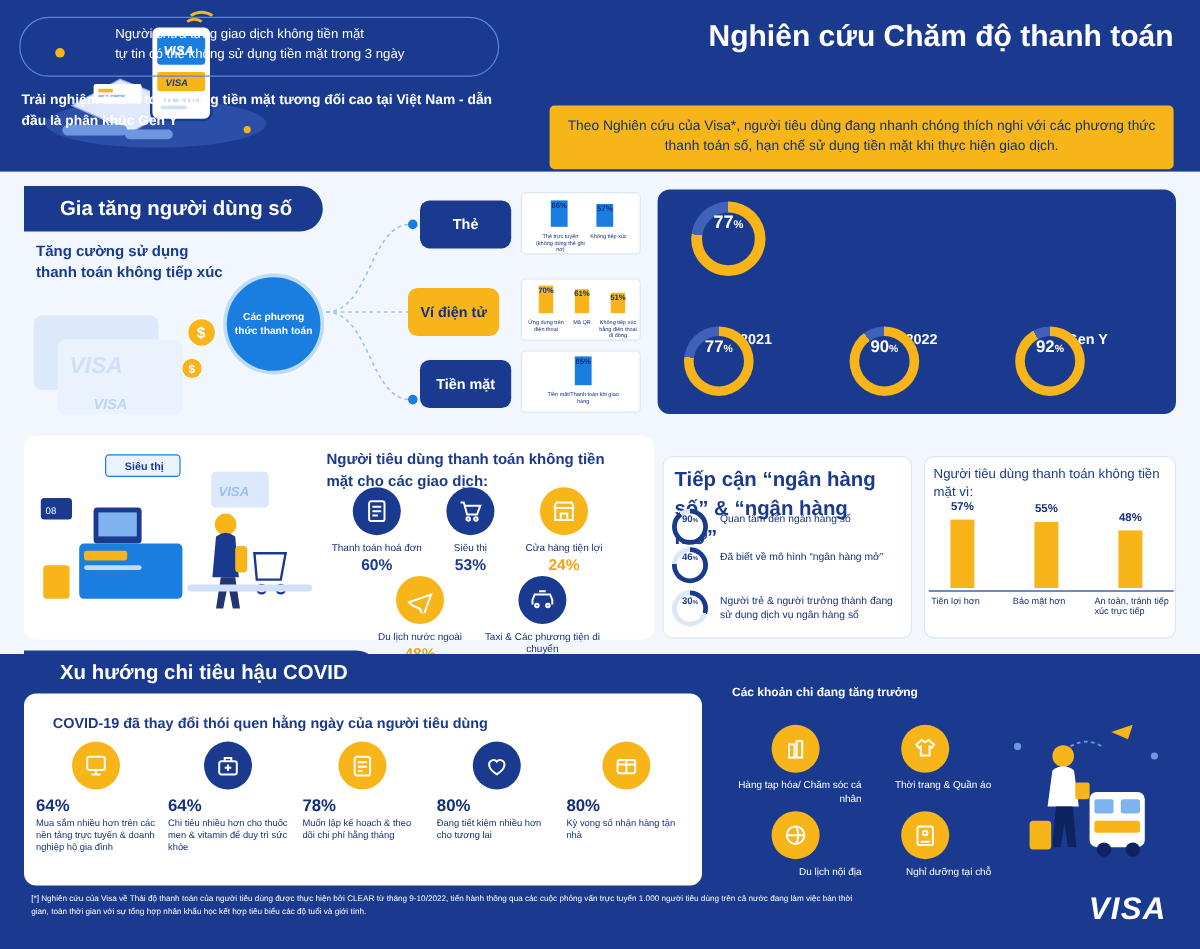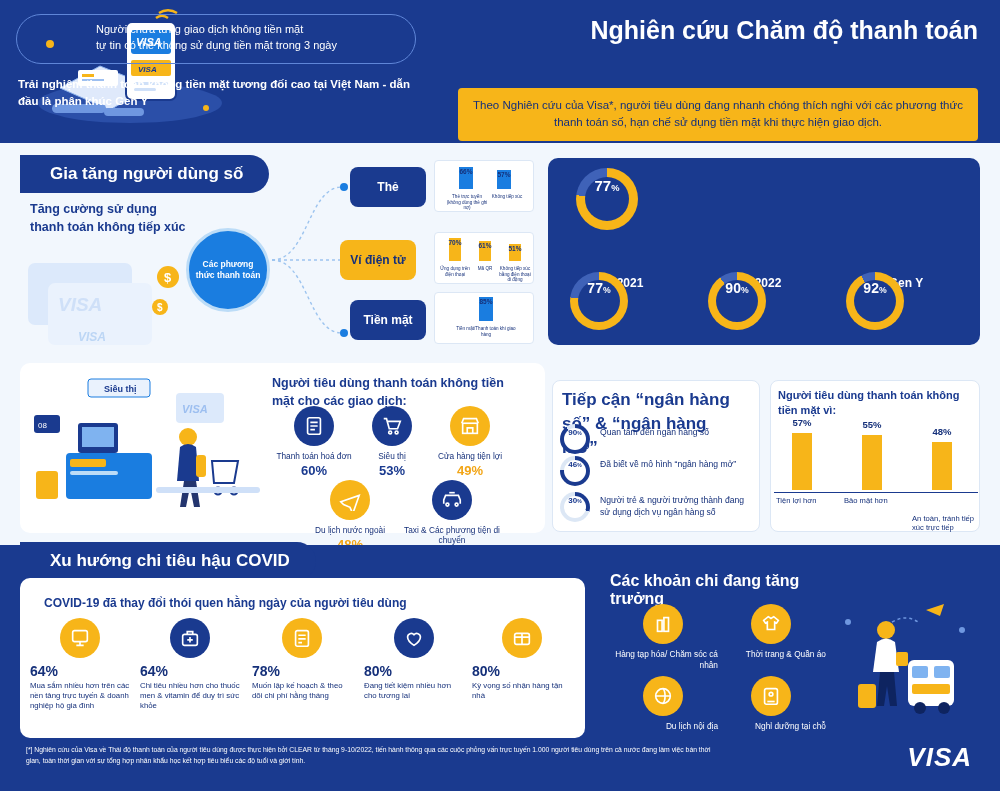--- a/index.html
+++ b/index.html
@@ -117,37 +117,37 @@
     background: #fff; border: 1px solid #dce7f5; border-radius: 8px; }
   .s3a-head { position: absolute; left: 562px; top: 388px; width: 180px;
     color: #1a3a8f; font-size: 17px; font-weight: bold; line-height: 1.4; }
   .s3a-row { position: absolute; left: 560px; width: 196px; display: flex; align-items: flex-start; }
   .s3a-don { flex: 0 0 34px; }
   .s3a-txt { font-size: 8.6px; color: #15307a; line-height: 1.35; padding-left: 6px; padding-top: 3px; }
 
   .s3b { position: absolute; left: 770px; top: 380px; width: 210px; height: 152px;
     background: #fff; border: 1px solid #dce7f5; border-radius: 8px; }
   .s3b-head { position: absolute; left: 778px; top: 388px; width: 196px;
-    color: #1a3a8f; font-size: 11px; font-weight: bold; line-height: 1.4; }
+    color: #1a3a8f; font-size: 11px; font-weight: normal; line-height: 1.4; }
   .s3b-bar { position: absolute; background: #f7b519; bottom: 0; }
   .s3b-val { position: absolute; font-size: 9.5px; font-weight: bold; color: #15307a; text-align: center; }
   .s3b-lab { position: absolute; font-size: 7.6px; color: #15307a; text-align: left; line-height: 1.25; }
 
   
   .s4-card { position: absolute; left: 20px; top: 578px; width: 565px; height: 160px;
     background: #fff; border-radius: 10px; }
   .s4-head { position: absolute; left: 44px; top: 596px; width: 400px;
     color: #1a3a8f; font-size: 12px; font-weight: bold; }
   .s4-item { position: absolute; width: 100px; text-align: left; }
   .s4-pct { font-size: 14px; font-weight: bold; color: #15307a; margin-top: 3px; }
   .s4-lab { font-size: 7.8px; color: #15307a; line-height: 1.3; margin-top: 2px; }
 
   
   .s5-head { position: absolute; left: 610px; top: 572px; width: 230px;
-    color: #fff; font-size: 16px; font-weight: bold; }
+    color: #fff; font-size: 10px; font-weight: bold; }
   .s5-item { position: absolute; width: 110px; text-align: right; }
   .s5-lab { font-size: 8.3px; color: #fff; line-height: 1.3; margin-top: 4px; }
   .s5-illus { position: absolute; left: 830px; top: 600px; width: 150px; height: 130px; }
 
   
   .footnote {
     position: absolute; left: 26px; top: 745px; width: 690px;
     color: #ffffff; font-size: 6.8px; line-height: 1.55;
   }
   .visa-logo {
@@ -358,21 +358,21 @@
   </div>
   <div class="s2-item" style="left:422px; top:406px;">
     <div class="circ-ico" style="background:#f7b519;">
       <svg width="22" height="22" viewBox="0 0 24 24" fill="none" stroke="#fff" stroke-width="1.8">
         <path d="M3 9l2-5h14l2 5"></path>
           <rect x="4" y="9" width="16" height="11"></rect>
           <path d="M9 20v-6h6v6"></path>
       </svg>
     </div>
     <div class="s2-lab">Cửa hàng tiện lợi</div>
-    <div class="s2-pct y">49%</div>
+    <div class="s2-pct y">24%</div>
   </div>
   <div class="s2-item" style="left:302px; top:480px;">
     <div class="circ-ico" style="background:#f7b519;">
       <svg width="22" height="22" viewBox="0 0 24 24" fill="none" stroke="#fff" stroke-width="1.8">
         <path d="M2 14l20-7-7 20-3-7-7-3z"></path>
       </svg>
     </div>
     <div class="s2-lab">Du lịch nước ngoài</div>
     <div class="s2-pct y">48%</div>
   </div>
@@ -432,21 +432,21 @@
     <div class="s3b-bar" style="left:14px; width:20px; height:57px;"></div>
     <div class="s3b-bar" style="left:84px; width:20px; height:55px;"></div>
     <div class="s3b-bar" style="left:154px; width:20px; height:48px;"></div>
     <div class="s3b-val" style="left:6px; top:-3px; width:36px;">57%</div>
     <div class="s3b-val" style="left:76px; top:-1px; width:36px;">55%</div>
     <div class="s3b-val" style="left:146px; top:6px; width:36px;">48%</div>
   </div>
   <div style="position:absolute; left:774px; top:492px; width:204px; height:1px; background:#1a3a8f;"></div>
   <div class="s3b-lab" style="left:776px; top:496px; width:72px;">Tiện lợi hơn</div>
   <div class="s3b-lab" style="left:844px; top:496px; width:72px;">Bảo mật hơn</div>
-  <div class="s3b-lab" style="left:912px; top:496px; width:66px;margin-top:18px;">An toàn, tránh tiếp xúc trực tiếp</div>
+  <div class="s3b-lab" style="left:912px; top:496px; width:66px;">An toàn, tránh tiếp xúc trực tiếp</div>
 
   <div class="bluebg"></div>
   <div class="pill" style="left:20px; top:542px;">Xu hướng chi tiêu hậu COVID</div>
 
   <div class="s4-card"></div>
   <div class="s4-head">COVID-19 đã thay đổi thói quen hằng ngày của người tiêu dùng</div>
 
   <div class="s4-item" style="left:30px; top:618px;">
     <div class="circ-ico" style="background:#f7b519;">
       <svg width="22" height="22" viewBox="0 0 24 24" fill="none" stroke="#fff" stroke-width="1.8">

